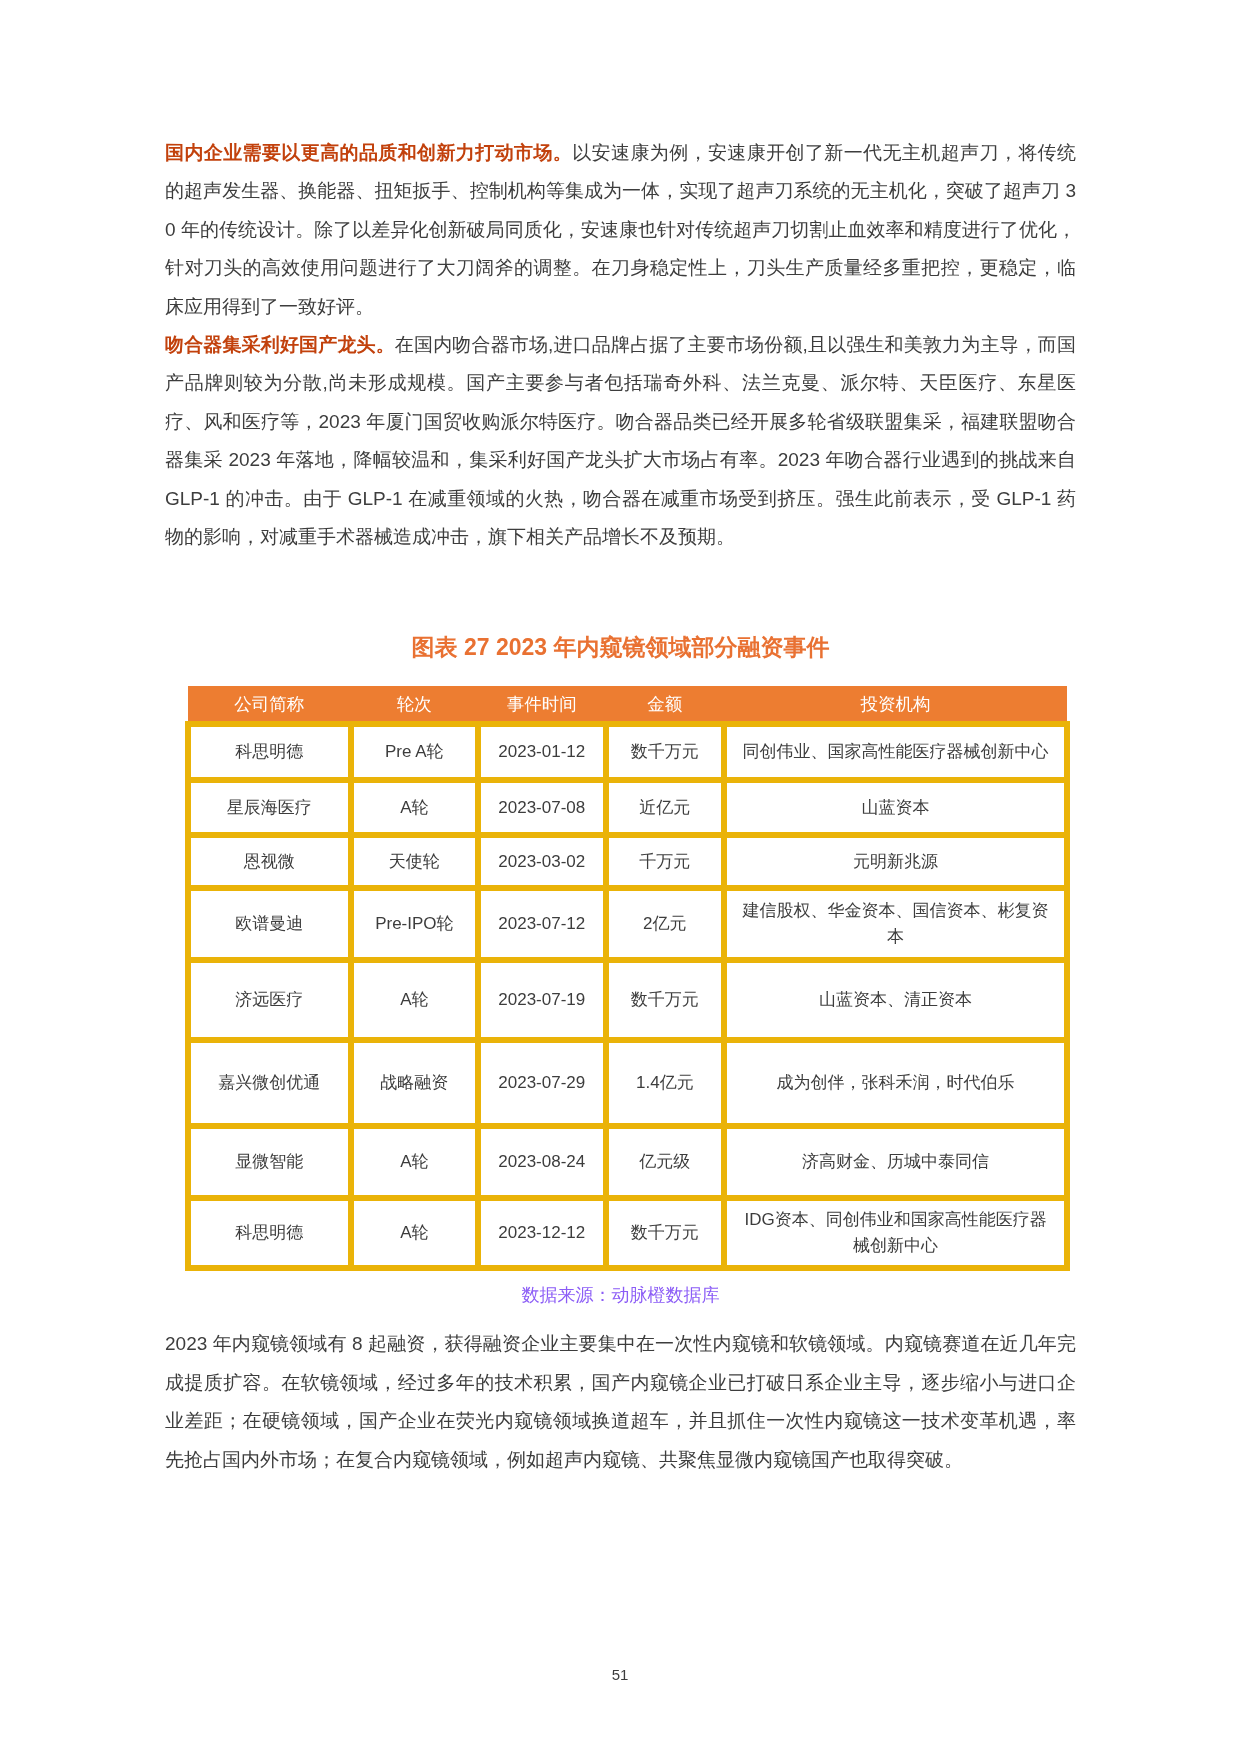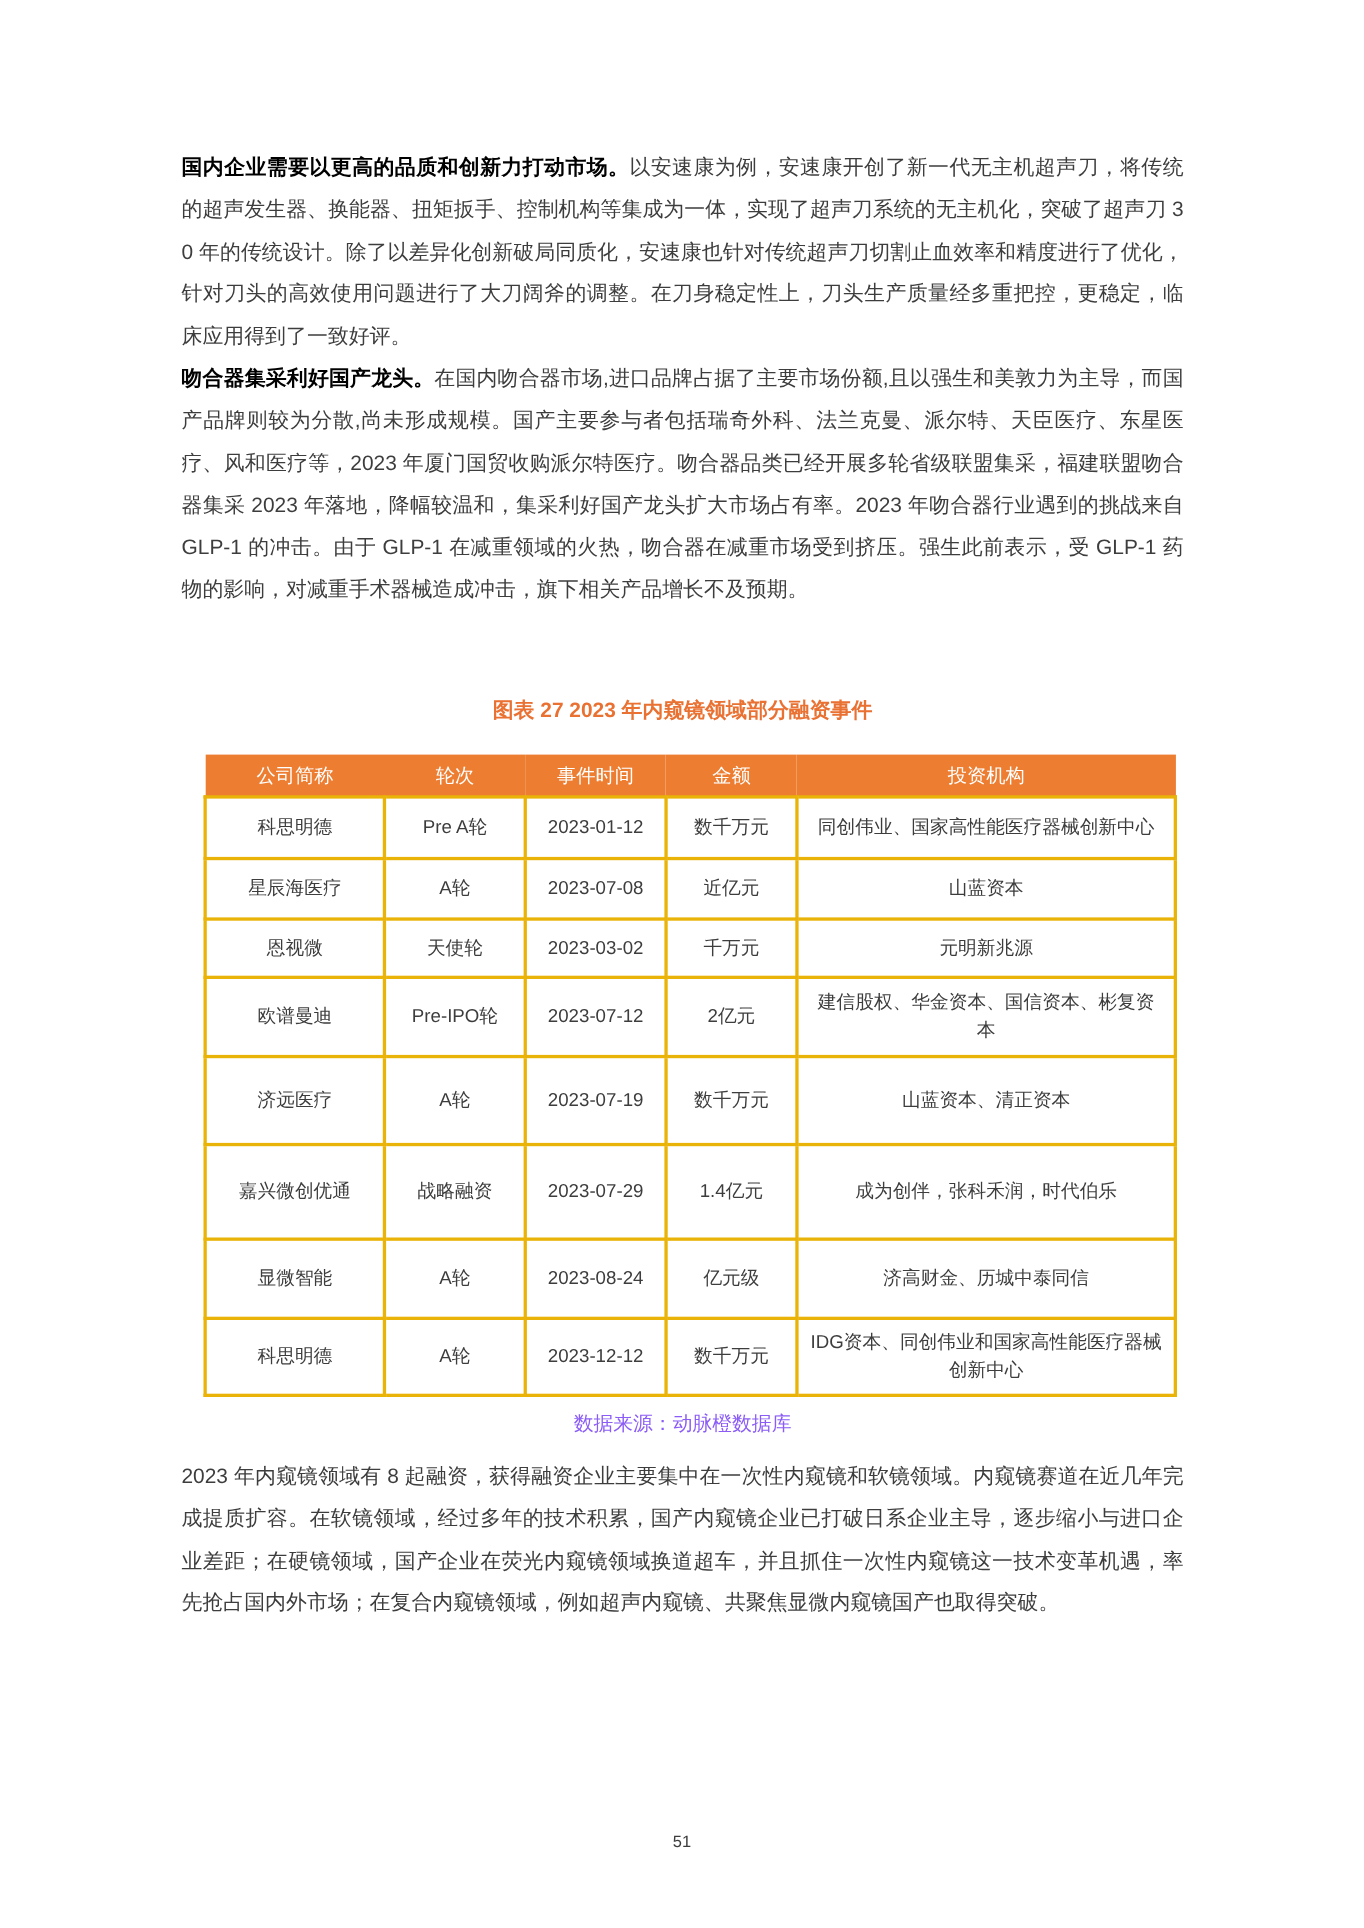--- a/index.html
+++ b/index.html
@@ -17,29 +17,29 @@
   .content { padding: 134px 164px 0 165px; }
   .body-para {
     margin: 0;
     font-size: 19px;
     line-height: 38.4px;
     text-align: justify;
     color: #3d3d3d;
     word-break: break-all;
   }
   .lead {
-    color: #000000;
+    color: #c2410c;
     font-weight: bold;
   }
   .figure-title {
     margin: 72px 0 20px 0;
     text-align: center;
     color: #E97132;
     font-weight: bold;
-    font-size: 19px;
+    font-size: 23px;
     line-height: 38px;
   }
   table.fin-table {
     width: calc(100% - 26px);
     margin-left: 20px;
     border-collapse: collapse;
     table-layout: fixed;
     font-size: 17px;
     color: #3d3d3d;
   }
@@ -47,21 +47,21 @@
     background: #ED7D31;
     color: #ffffff;
     font-weight: normal;
     font-size: 17.5px;
     height: 38px;
     border: none;
     text-align: center;
     vertical-align: middle;
   }
   table.fin-table tbody td {
-    border: 3px solid #eab308;
+    border: 6px solid #eab308;
     text-align: center;
     vertical-align: middle;
     padding: 4px 10px;
     line-height: 26px;
     background: #ffffff;
   }
   table.fin-table tbody tr:nth-child(1) { height: 56px; }
   table.fin-table tbody tr:nth-child(2) { height: 55px; }
   table.fin-table tbody tr:nth-child(3) { height: 53px; }
   table.fin-table tbody tr:nth-child(4) { height: 72px; }

